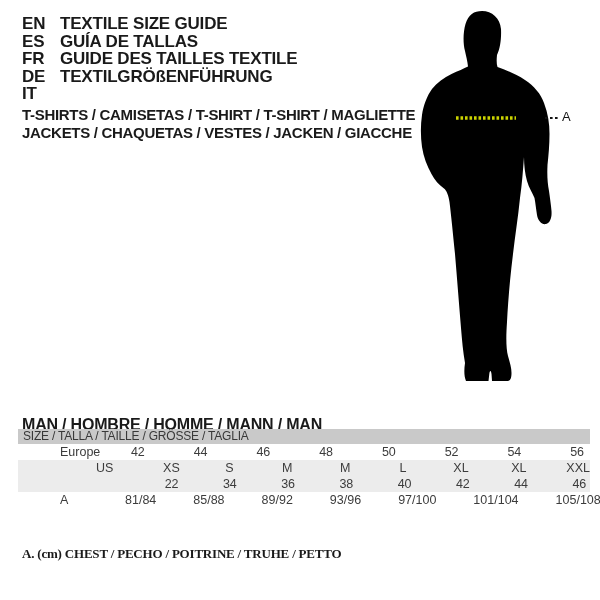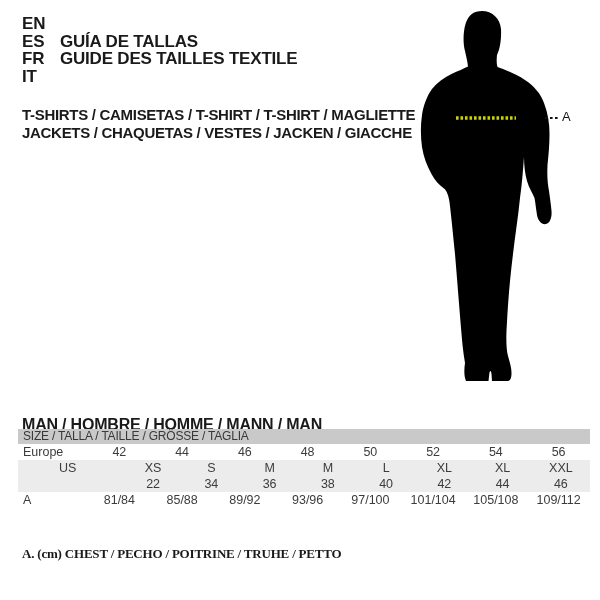--- a/index.html
+++ b/index.html
@@ -28,40 +28,45 @@
 
   
   .section-title{left:22px;top:416px;font-size:16px;font-weight:700;letter-spacing:-0.2px;}
 
   
   .size-table{left:18px;top:429px;width:572px;font-size:12.5px;color:#3c3c3c;}
   .thead{height:15px;line-height:15px;background:#c9c9c9;
     padding-left:5px;font-size:12px;letter-spacing:-0.2px;color:#383838;}
   .tr{display:grid;grid-template-columns:70px repeat(8,1fr);height:16px;line-height:16px;}
   .tr.stripe{background:#ececec;padding-left:36px;}
-  .td{text-align:center;white-space:nowrap;}
+  .td{text-align:center;white-space:nowrap;margin-left:37px;}
   .td.label{text-align:left;padding-left:5px;}
 
   
   .footnote{left:22px;top:546px;font-size:13px;font-weight:700;letter-spacing:-0.2px;font-family:Liberation Serif, serif;}
 </style>
 </head>
 <body>
 
 <div class="abs lang-block">
   <div class="lang-row">
     <span class="lang-code">EN</span>
+    <span class="lang-title">TEXTILE SIZE GUIDE</span>
   </div>
   <div class="lang-row">
     <span class="lang-code">ES</span>
     <span class="lang-title">GUÍA DE TALLAS</span>
   </div>
   <div class="lang-row">
     <span class="lang-code">FR</span>
     <span class="lang-title">GUIDE DES TAILLES TEXTILE</span>
+  </div>
+  <div class="lang-row">
+    <span class="lang-code">DE</span>
+    <span class="lang-title">TEXTILGRÖßENFÜHRUNG</span>
   </div>
   <div class="lang-row">
     <span class="lang-code">IT</span>
   </div>
 </div>
 
 <div class="abs category">
   <div>T-SHIRTS / CAMISETAS / T-SHIRT / T-SHIRT / MAGLIETTE</div>
   <div>JACKETS / CHAQUETAS / VESTES / JACKEN / GIACCHE</div>
 </div>

